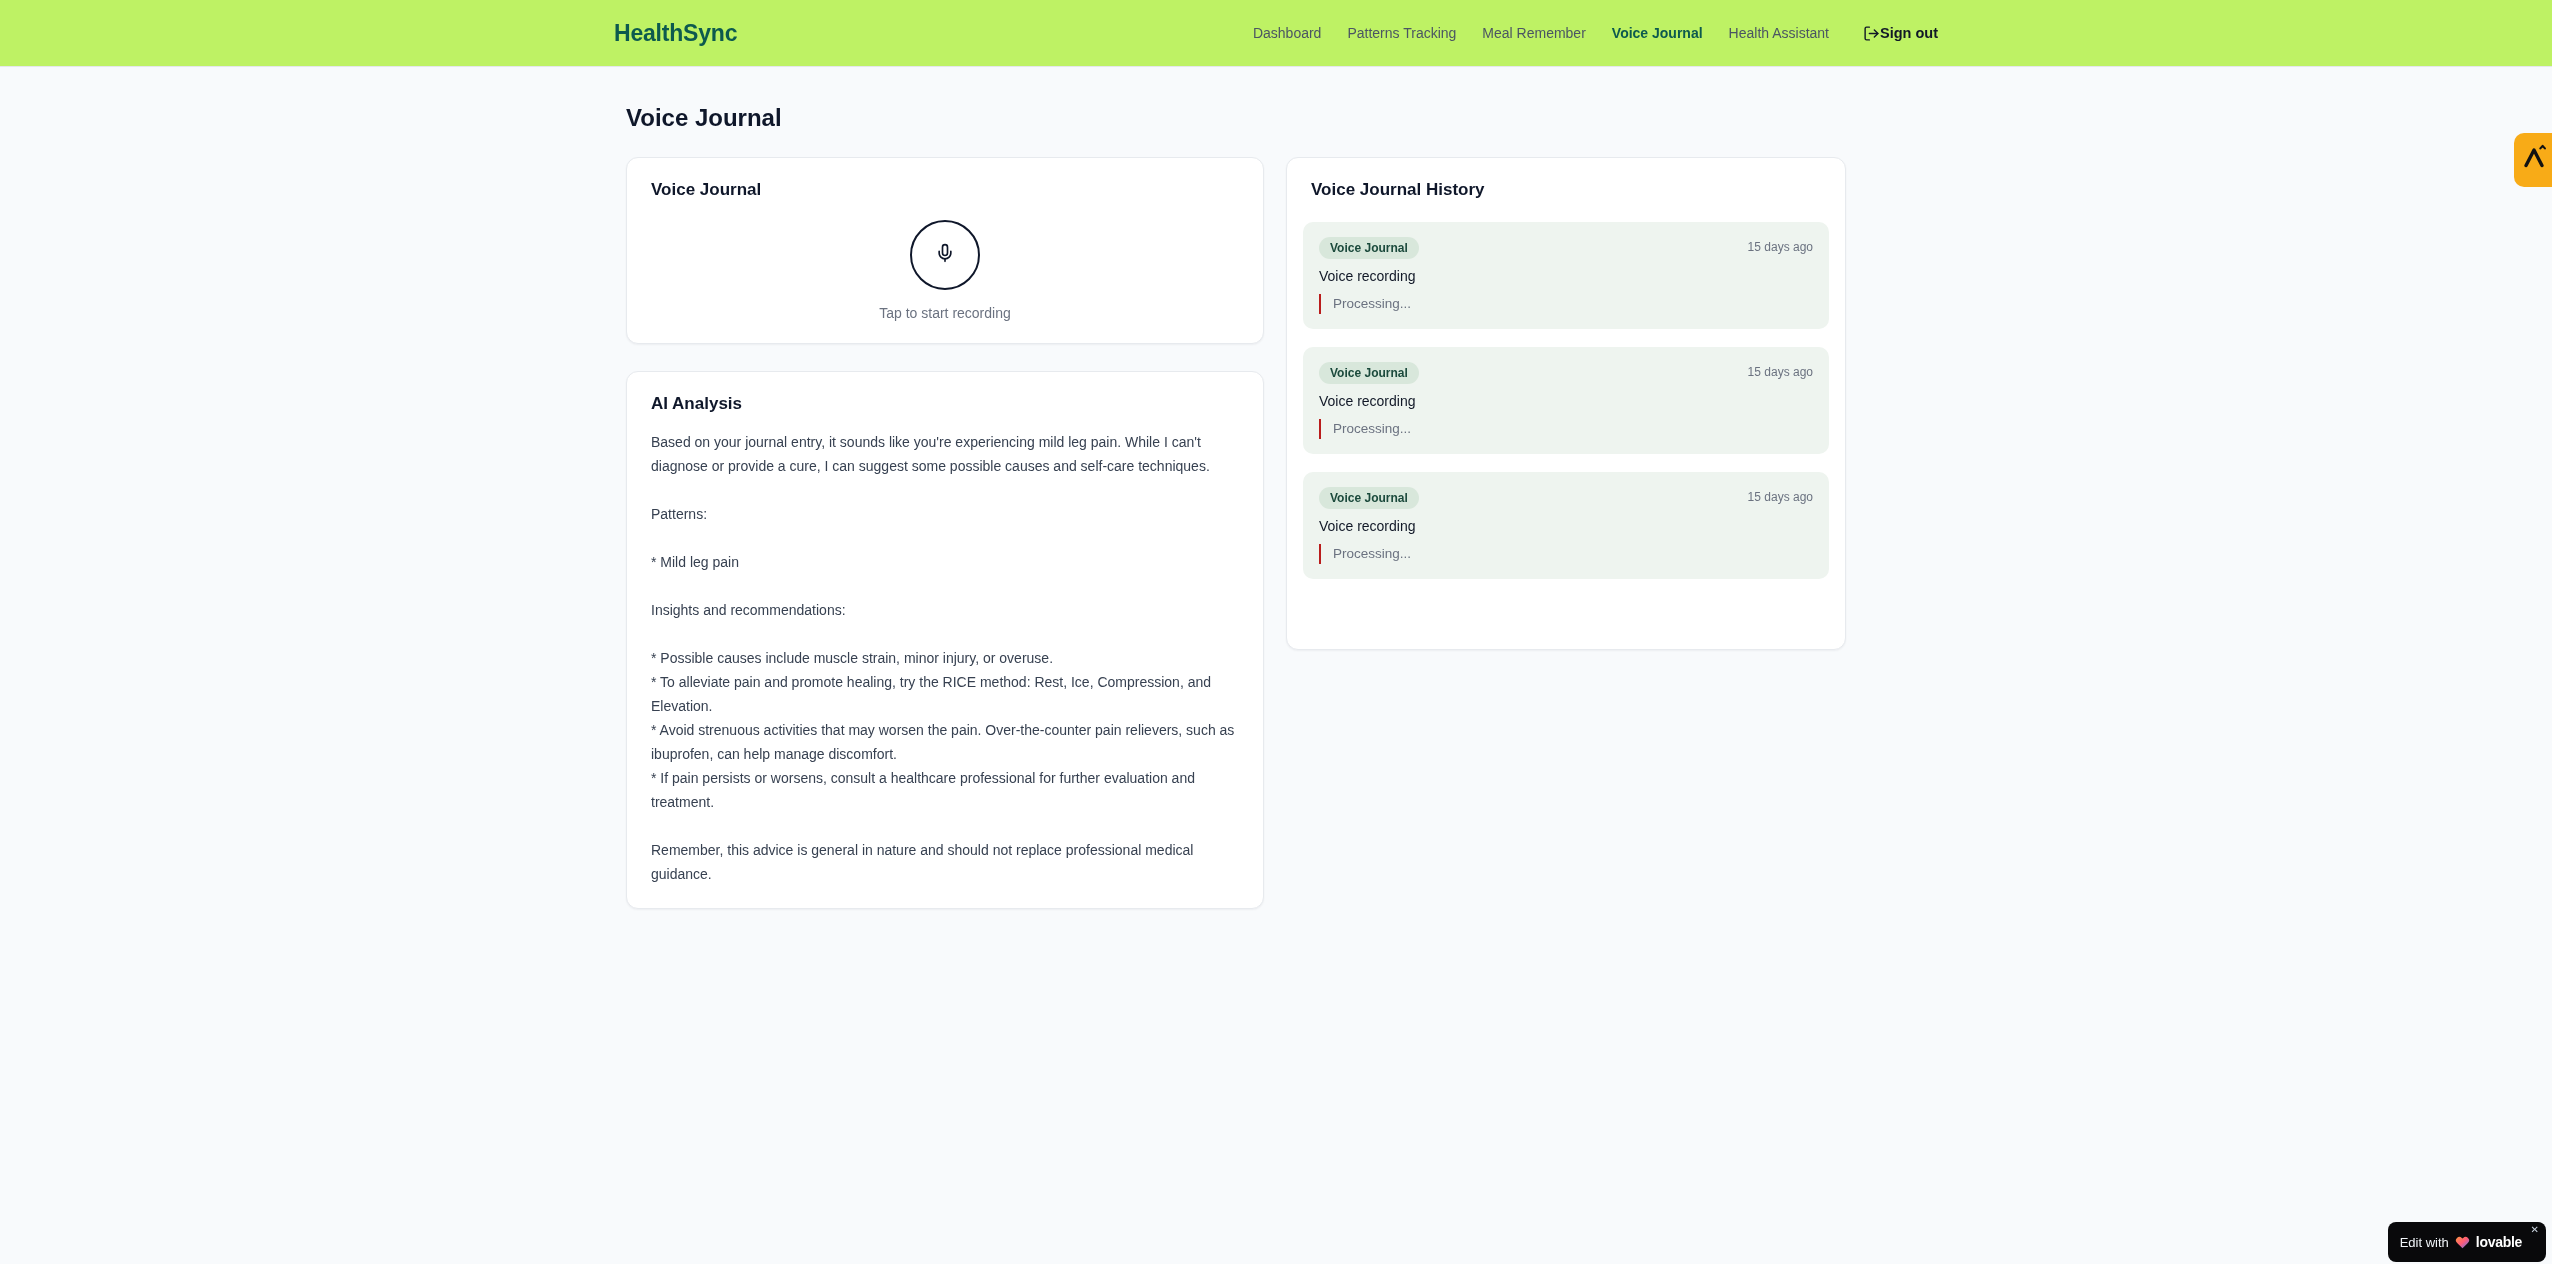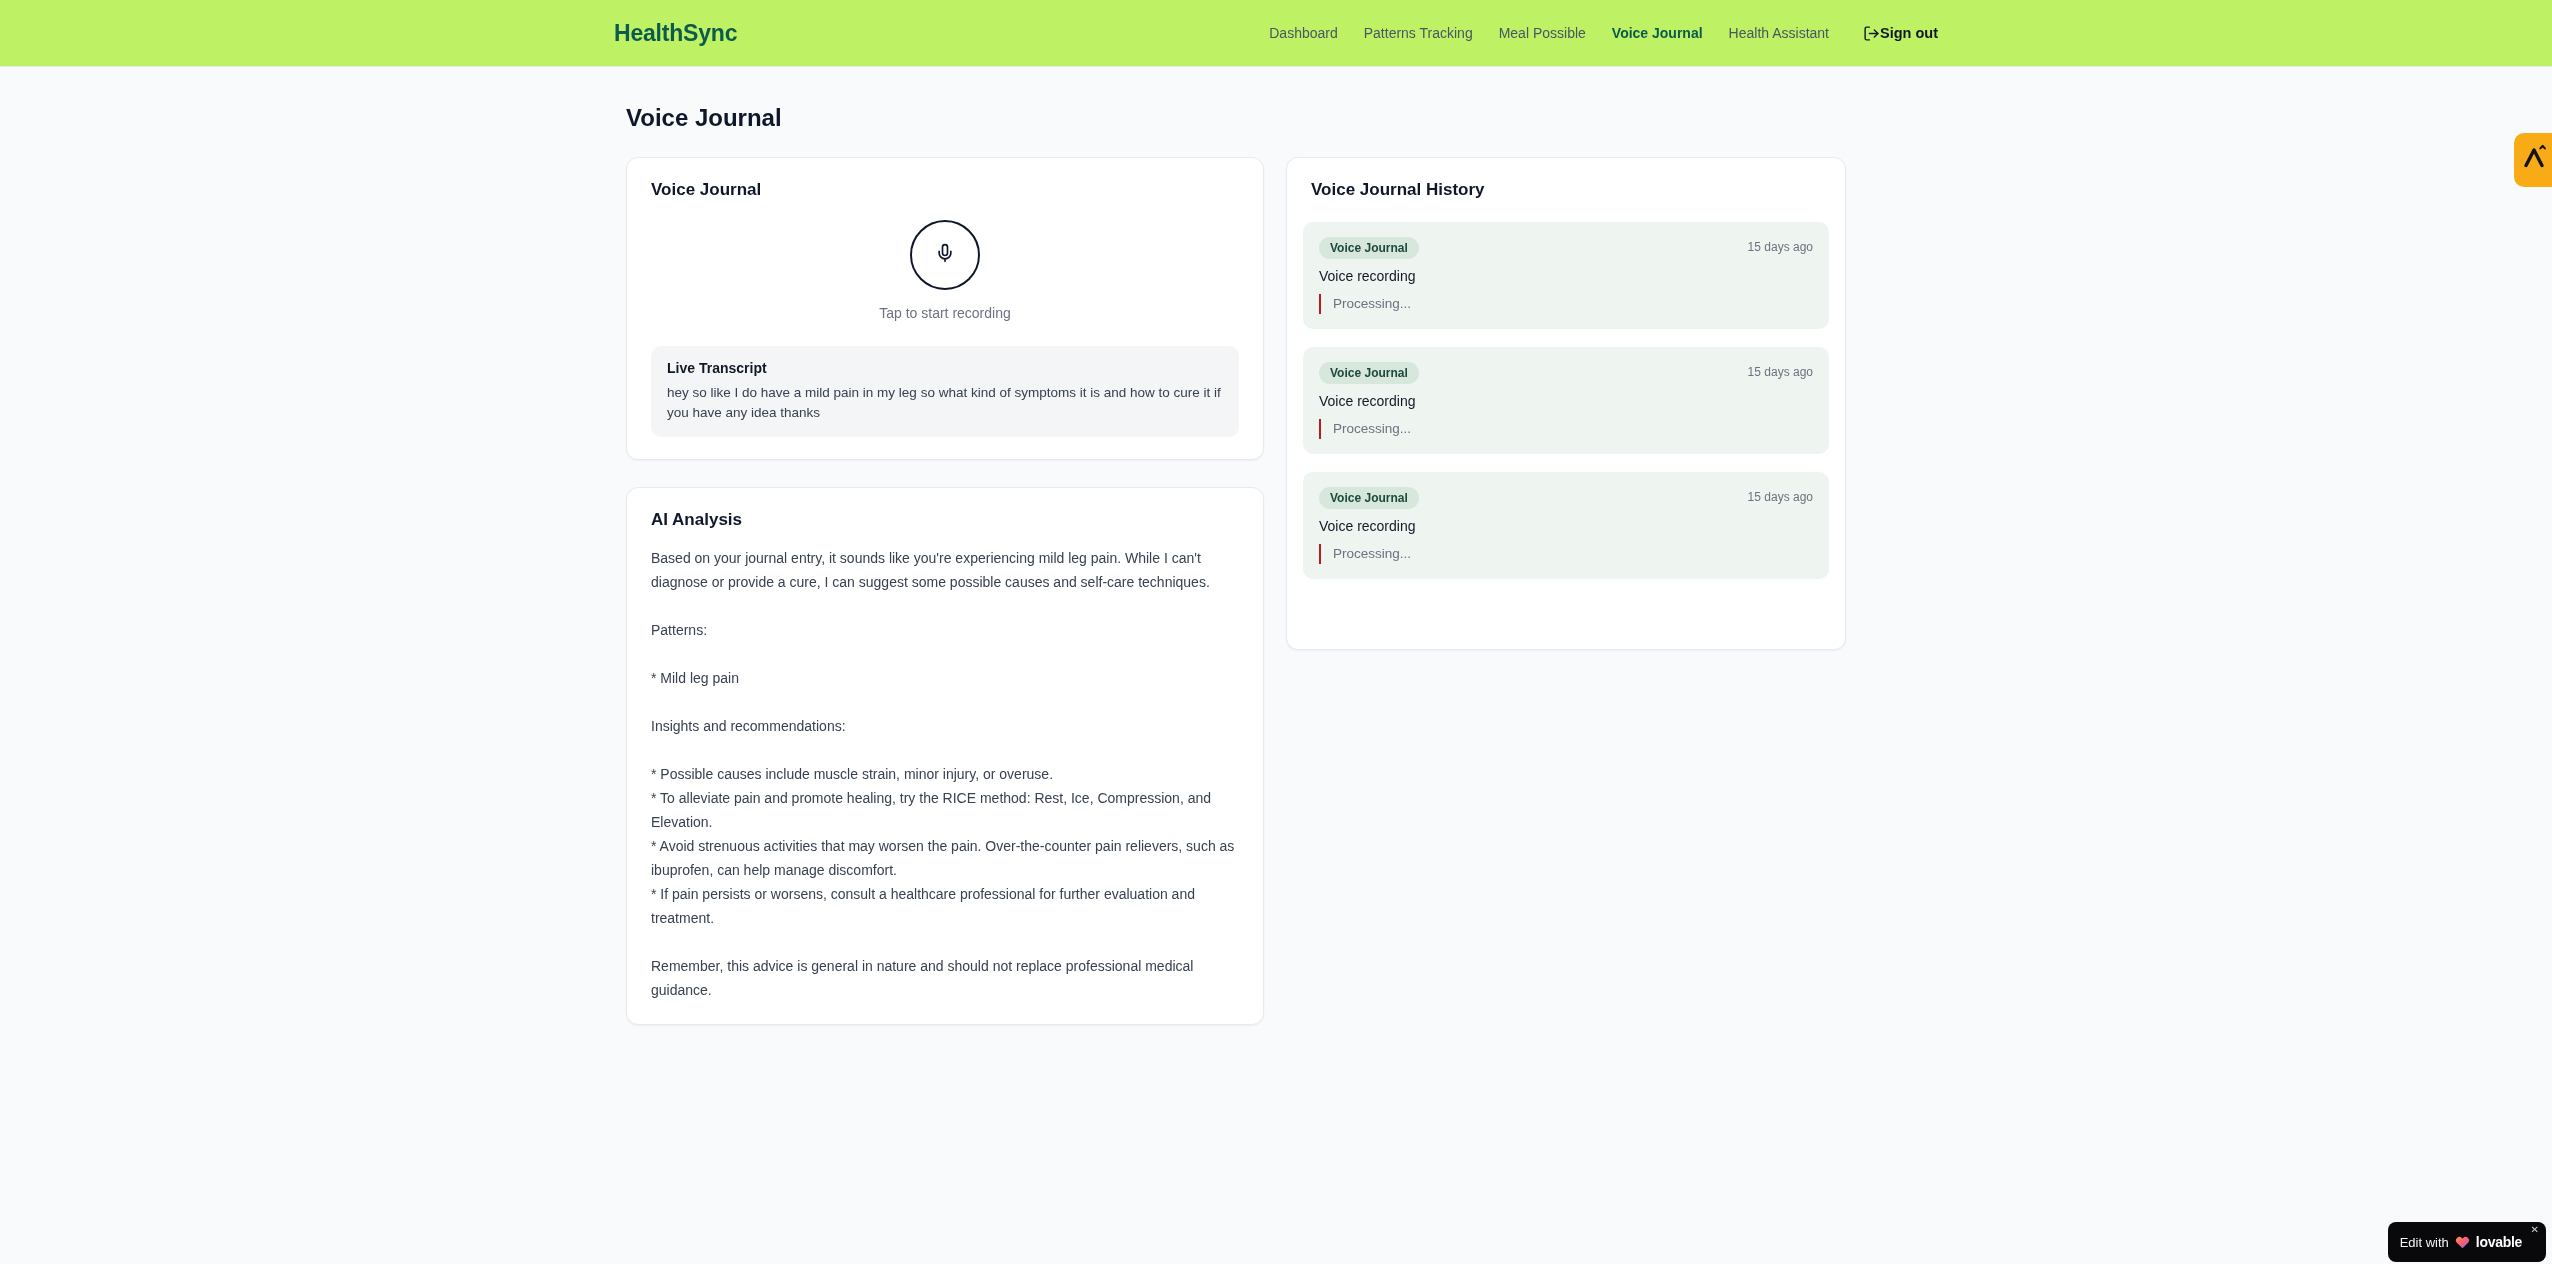--- a/index.html
+++ b/index.html
@@ -91,21 +91,21 @@
 </style>
 </head>
 <body>
 
 <div class="header">
   <div class="header-inner">
     <div class="logo">HealthSync</div>
     <div class="nav">
       <a class="nav-item">Dashboard</a>
       <a class="nav-item">Patterns Tracking</a>
-      <a class="nav-item">Meal Possible</a>
+      <a class="nav-item">Meal Remember</a>
       <a class="nav-item active">Voice Journal</a>
       <a class="nav-item">Health Assistant</a>
       <div class="signout">
         <span>
           <svg width="17" height="17" viewBox="0 0 24 24" fill="none" stroke="#111827" stroke-width="2" stroke-linecap="round" stroke-linejoin="round">
             <path d="M9 21H5a2 2 0 0 1-2-2V5a2 2 0 0 1 2-2h4"></path>
             <polyline points="16 17 21 12 16 7"></polyline>
             <line x1="21" y1="12" x2="9" y2="12"></line>
           </svg>
         </span>
@@ -127,24 +127,20 @@
           <div class="mic-btn">
             <span>
               <svg width="20" height="20" viewBox="0 0 24 24" fill="none" stroke="#0f172a" stroke-width="2" stroke-linecap="round" stroke-linejoin="round">
                 <path d="M12 2a3 3 0 0 0-3 3v7a3 3 0 0 0 6 0V5a3 3 0 0 0-3-3Z"></path>
                 <path d="M19 10v2a7 7 0 0 1-14 0v-2"></path>
                 <line x1="12" y1="19" x2="12" y2="22"></line>
               </svg>
             </span>
           </div>
           <div class="tap-hint">Tap to start recording</div>
-          <div class="transcript-box">
-            <div class="transcript-label">Live Transcript</div>
-            <div class="transcript-text">hey so like I do have a mild pain in my leg so what kind of symptoms it is and how to cure it if you have any idea thanks</div>
-          </div>
         </div>
       </div>
 
       <div class="card">
         <div class="card-title analysis-title">AI Analysis</div>
         <div class="analysis-body">Based on your journal entry, it sounds like you're experiencing mild leg pain. While I can't diagnose or provide a cure, I can suggest some possible causes and self-care techniques.
 
 Patterns:
 
 * Mild leg pain

